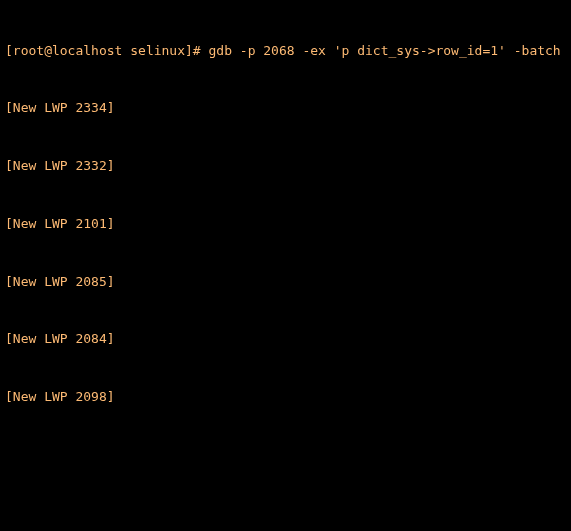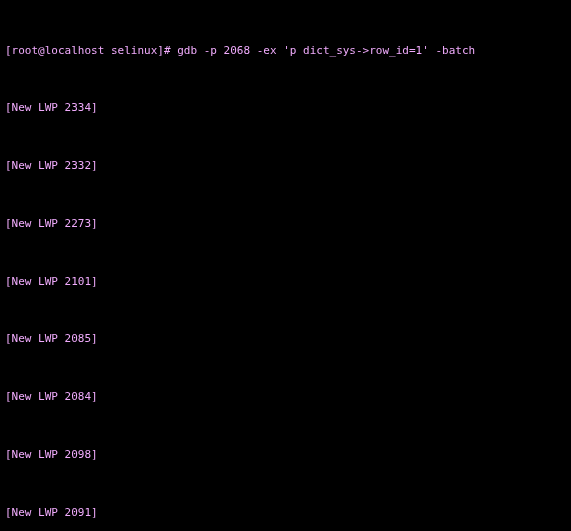--- a/index.html
+++ b/index.html
@@ -25,37 +25,35 @@
     padding: 2px 0 0 5px;
     box-sizing: border-box;
     white-space: pre;
     overflow: hidden;
     letter-spacing: 0px;
   }
   .tline {
     white-space: pre;
     height: 19.25px;
     font-family: "DejaVu Sans Mono", "Liberation Mono", monospace;
-    font-size: 11px;
-    color: #f0abfc;
+    font-size: 13px;
+    color: #fdba74;
   }
 </style>
 </head>
 <body>
 
 <div id="terminal" style="background: rgb(0, 0, 0); color: rgb(210, 210, 210);">
   <div class="tline">[root@localhost selinux]# gdb -p 2068 -ex 'p dict_sys-&gt;row_id=1' -batch</div>
   <div class="tline">[New LWP 2334]</div>
   <div class="tline">[New LWP 2332]</div>
-  <div class="tline">[New LWP 2273]</div>
   <div class="tline">[New LWP 2101]</div>
   <div class="tline">[New LWP 2085]</div>
   <div class="tline">[New LWP 2084]</div>
   <div class="tline">[New LWP 2098]</div>
-  <div class="tline">[New LWP 2091]</div>
   
   
   
   
   
   
   
   
   
   

